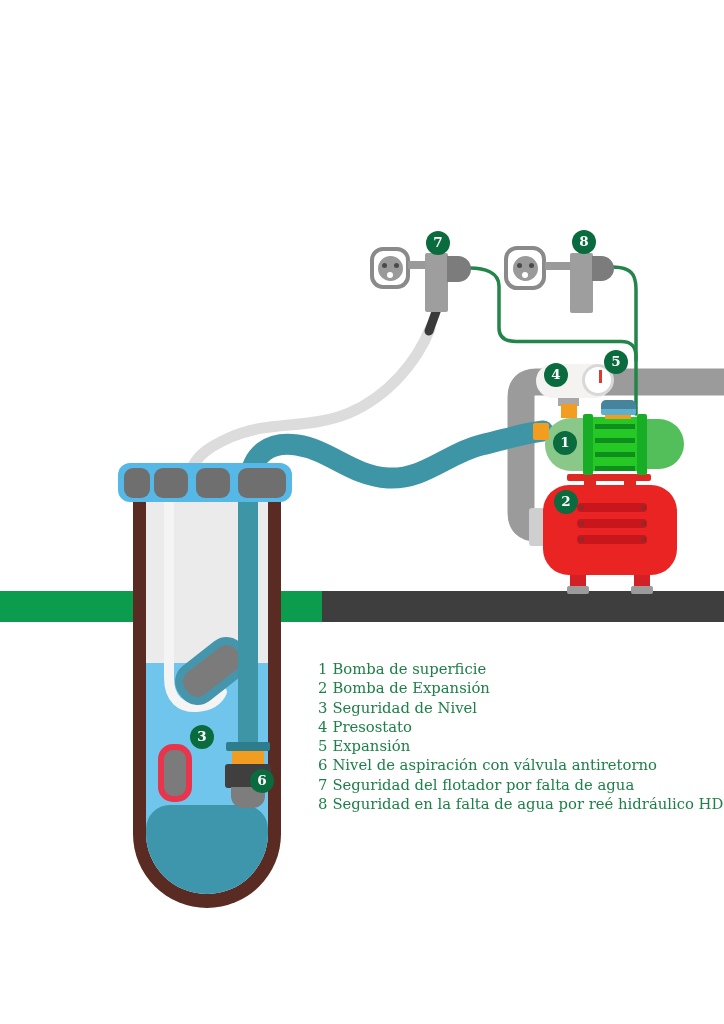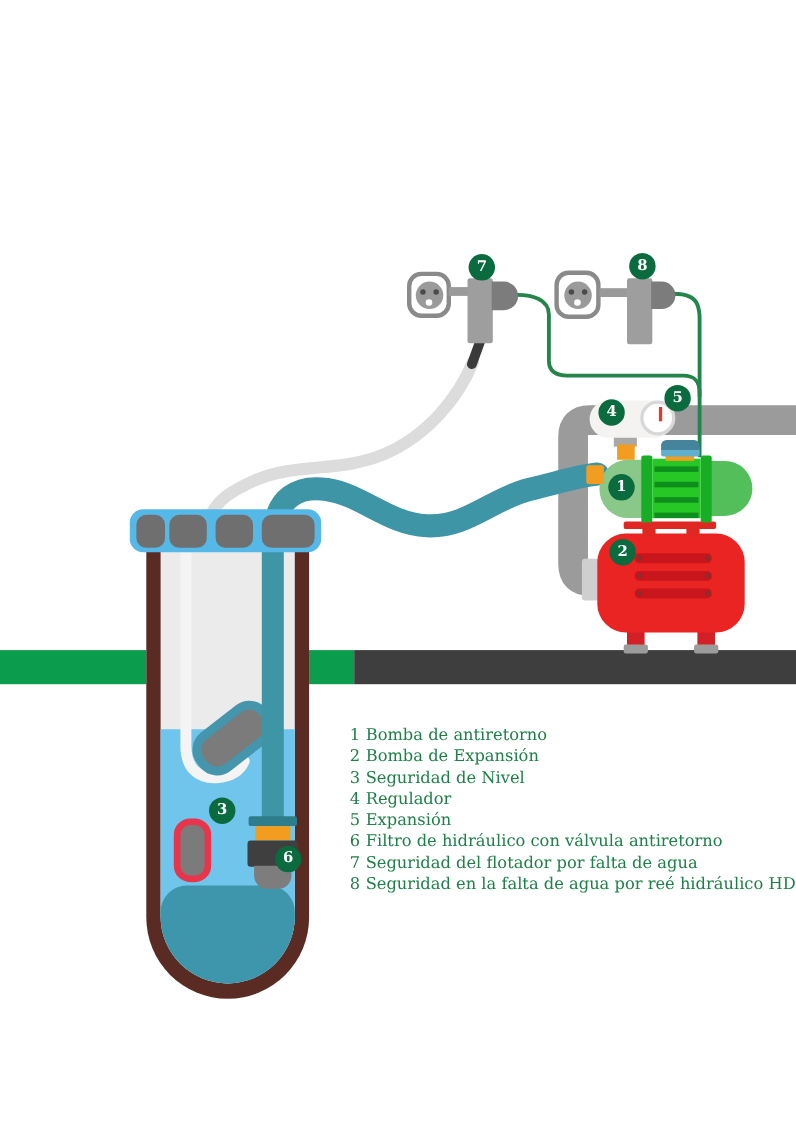--- a/index.html
+++ b/index.html
@@ -125,23 +125,23 @@
   <div class="badge" style="left:553px;top:431px;">1</div>
   <div class="badge" style="left:554px;top:490px;">2</div>
   <div class="badge" style="left:190px;top:725px;">3</div>
   <div class="badge" style="left:544px;top:363px;">4</div>
   <div class="badge" style="left:604px;top:350px;">5</div>
   <div class="badge" style="left:250px;top:769px;">6</div>
   <div class="badge" style="left:426px;top:231px;">7</div>
   <div class="badge" style="left:572px;top:230px;">8</div>
 
   <div id="legend">
-    <div class="lrow"><span class="lnum">1</span><span>Bomba de antiretorno</span></div>
+    <div class="lrow"><span class="lnum">1</span><span>Bomba de superficie</span></div>
     <div class="lrow"><span class="lnum">2</span><span>Bomba de Expansión</span></div>
     <div class="lrow"><span class="lnum">3</span><span>Seguridad de Nivel</span></div>
-    <div class="lrow"><span class="lnum">4</span><span>Regulador</span></div>
+    <div class="lrow"><span class="lnum">4</span><span>Presostato</span></div>
     <div class="lrow"><span class="lnum">5</span><span>Expansión</span></div>
-    <div class="lrow"><span class="lnum">6</span><span>Filtro de hidráulico con válvula antiretorno</span></div>
+    <div class="lrow"><span class="lnum">6</span><span>Nivel de aspiración con válvula antiretorno</span></div>
     <div class="lrow"><span class="lnum">7</span><span>Seguridad del flotador por falta de agua</span></div>
     <div class="lrow"><span class="lnum">8</span><span>Seguridad en la falta de agua por reé hidráulico HDS</span></div>
   </div>
 
 </div>
 
 </body></html>

